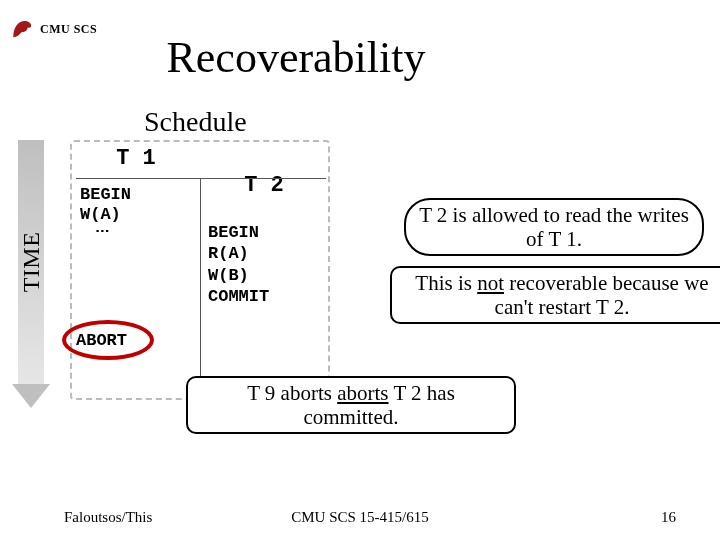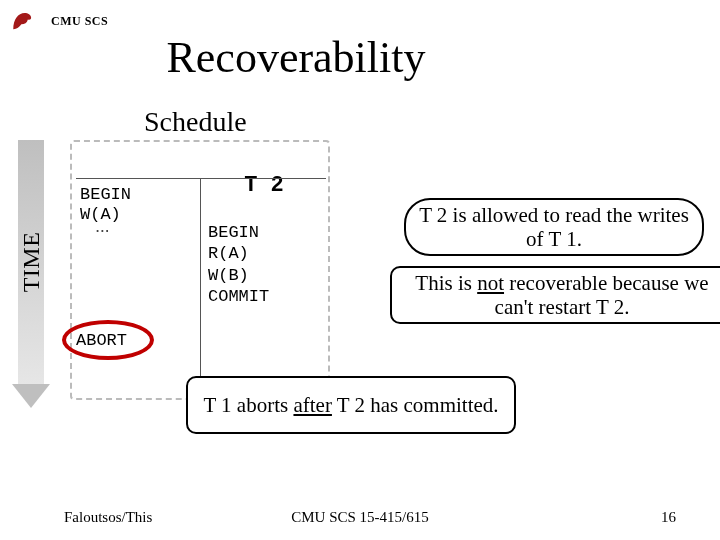--- a/index.html
+++ b/index.html
@@ -6,25 +6,25 @@
   body {
     width: 720px;
     height: 540px;
     background: #fff;
     font-family: "Times New Roman", Times, serif;
     position: relative;
     overflow: hidden;
   }
   .header {
     position: absolute;
-    top: 8px;
+    top: 16px;
     left: 10px;
     display: flex;
     align-items: center;
-    gap: 15px;
+    gap: 4px;
   }
   .logo {
     width: 26px;
     height: 26px;
   }
   .org {
     font-size: 12px;
     font-weight: bold;
     font-family: "Times New Roman", serif;
     letter-spacing: 0.5px;
@@ -114,21 +114,21 @@
     font-weight: bold;
     font-size: 22px;
     color: #000;
     text-align: center;
   }
   .th.t1 { left: 0; width: 128px; }
   .th.t2 { left: 128px; width: 128px; margin-top: 27px; }
   .code {
     position: absolute;
     font-family: Consolas, "Courier New", monospace;
-    font-weight: normal;
+    font-weight: bold;
     font-size: 17px;
     line-height: 1.25;
     white-space: pre;
   }
   .t1-begin { top: 42px; left: 8px; }
   .t1-wa    { top: 62px; left: 8px; }
   .t1-dots  { top: 82px;  left: 26px; font-size: 14px; letter-spacing: 0; line-height: 0.5; writing-mode: vertical-rl; }
   .t2-block { top: 80px; left: 136px; }
   .abort-wrap {
     position: absolute;
@@ -201,20 +201,21 @@
 
 <div class="schedule-label">Schedule</div>
 
 <div class="time-arrow">
   <div class="time-shaft"></div>
   <div class="time-head"></div>
   <div class="time-text">TIME</div>
 </div>
 
 <div class="sched">
+  <div class="th t1">T 1</div>
   <div class="th t2">T 2</div>
   <div class="row-sep"></div>
   <div class="col-sep"></div>
 
   <div class="code t1-begin">BEGIN</div>
   <div class="code t1-wa">W(A)</div>
   <div class="code t1-dots">⋮</div>
 
   <div class="code t2-block">BEGIN
 R(A)
@@ -232,19 +233,19 @@
 </div>
 
 <div class="callout c2">
   <span>
     <span>This is </span><span class="underline">not</span><span> recoverable because we can't restart T 2.</span>
   </span>
 </div>
 
 <div class="callout c3">
   <span>
-    <span>T 1 aborts </span><span class="underline">after</span><span> T 2 has committed.</span>
+    <span>T 9 aborts </span><span class="underline">aborts</span><span> T 2 has committed.</span>
   </span>
 </div>
 
 <div class="footer-left">Faloutsos/This</div>
 <div class="footer-center">CMU SCS 15-415/615</div>
 <div class="footer-right">16</div>
 
 </body></html>

